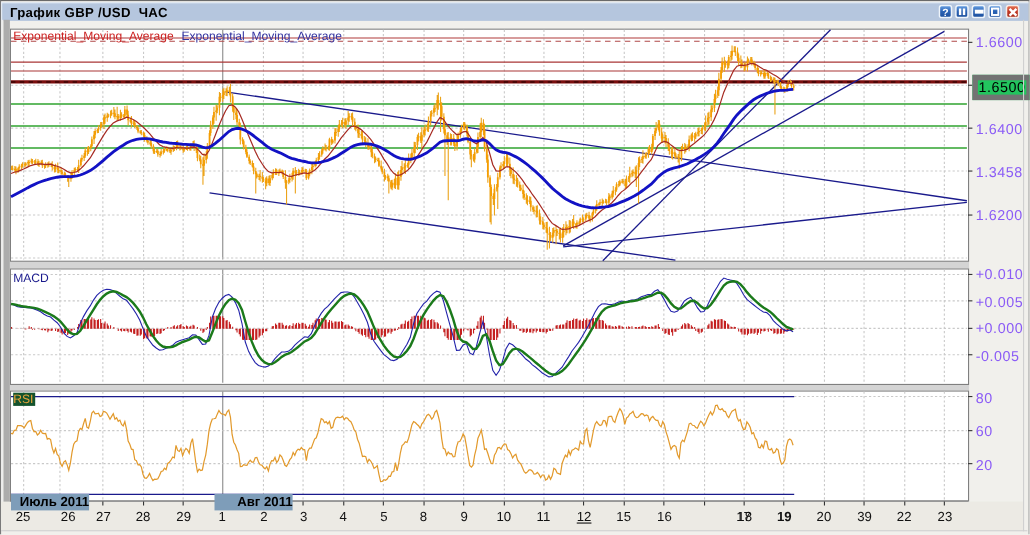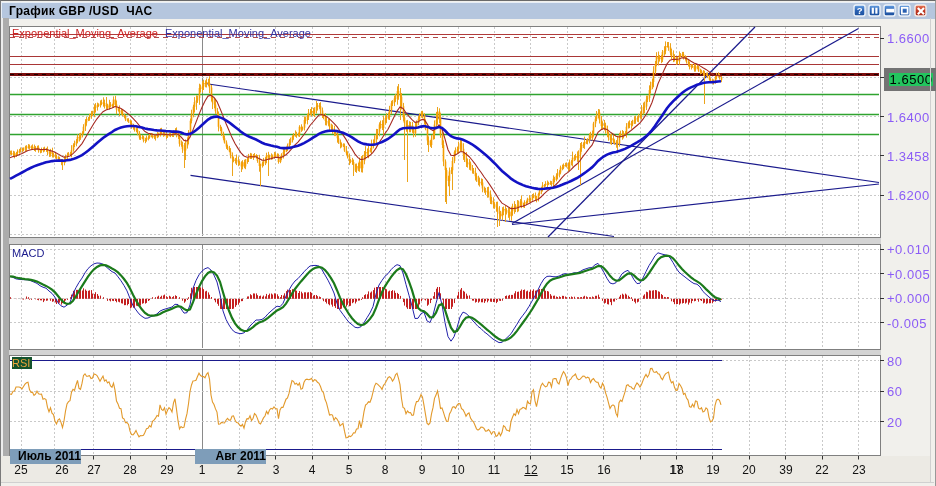--- a/index.html
+++ b/index.html
@@ -202,21 +202,21 @@
 <div class="dl" style="left:335px;">5</div>
 <div class="dl" style="left:371px;">8</div>
 <div class="dl" style="left:408px;">9</div>
 <div class="dl" style="left:444px;">10</div>
 <div class="dl" style="left:480px;">11</div>
 <div class="dl" style="left:517px;text-decoration:underline;">12</div>
 <div class="dl" style="left:553px;">15</div>
 <div class="dl" style="left:590px;">16</div>
 <div class="dl" style="left:626px;margin-left:36px;">17</div>
 <div class="dl" style="left:663px;">18</div>
-<div class="dl" style="left:699px;">19</div>
+<div class="dl" style="left:699px;font-weight:bold;">19</div>
 <div class="dl" style="left:735px;">20</div>
 <div class="dl" style="left:772px;">39</div>
 <div class="dl" style="left:808px;">22</div>
 <div class="dl" style="left:845px;text-align:center;">23</div>
 <div class="ra" style="top:31.0px;">1.6600</div>
 <div class="ra" style="top:109.5px;">1.6400</div>
 <div class="ra" style="top:148.8px;">1.3458</div>
 <div class="ra" style="top:188.0px;">1.6200</div>
 <div class="ra" style="top:242.0px;">+0.010</div>
 <div class="ra" style="top:266.5px;">+0.005</div>

